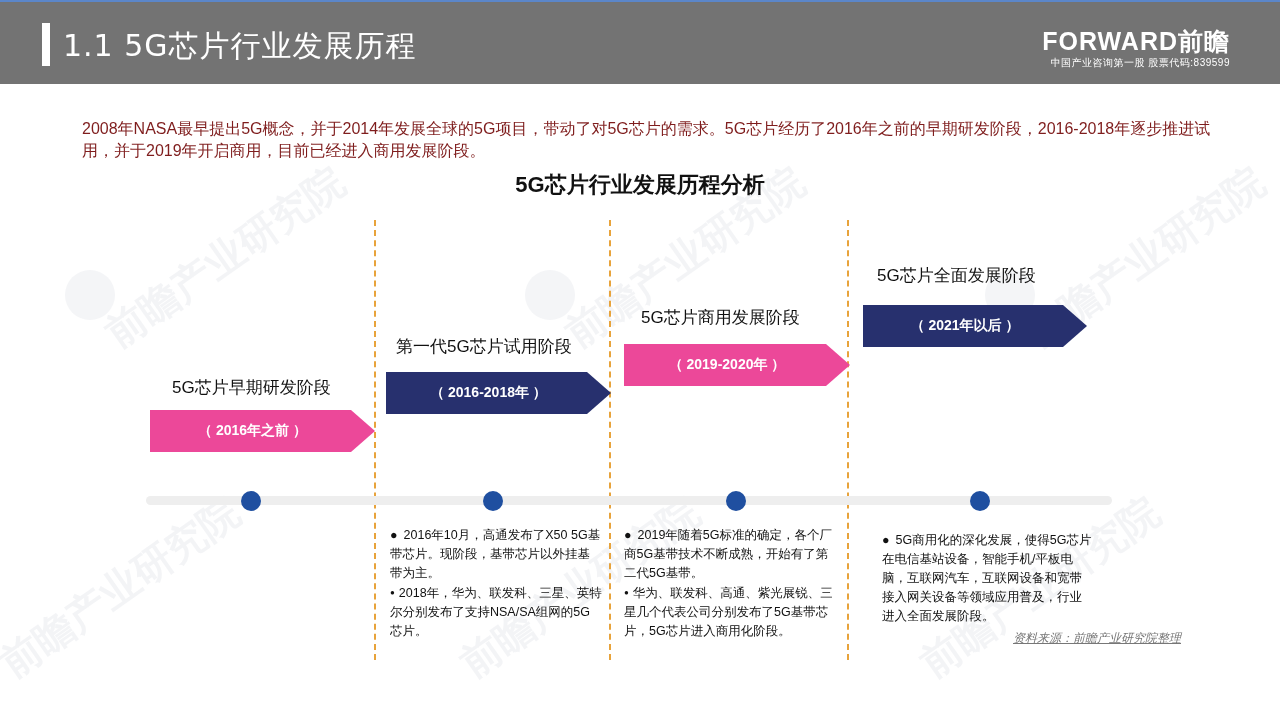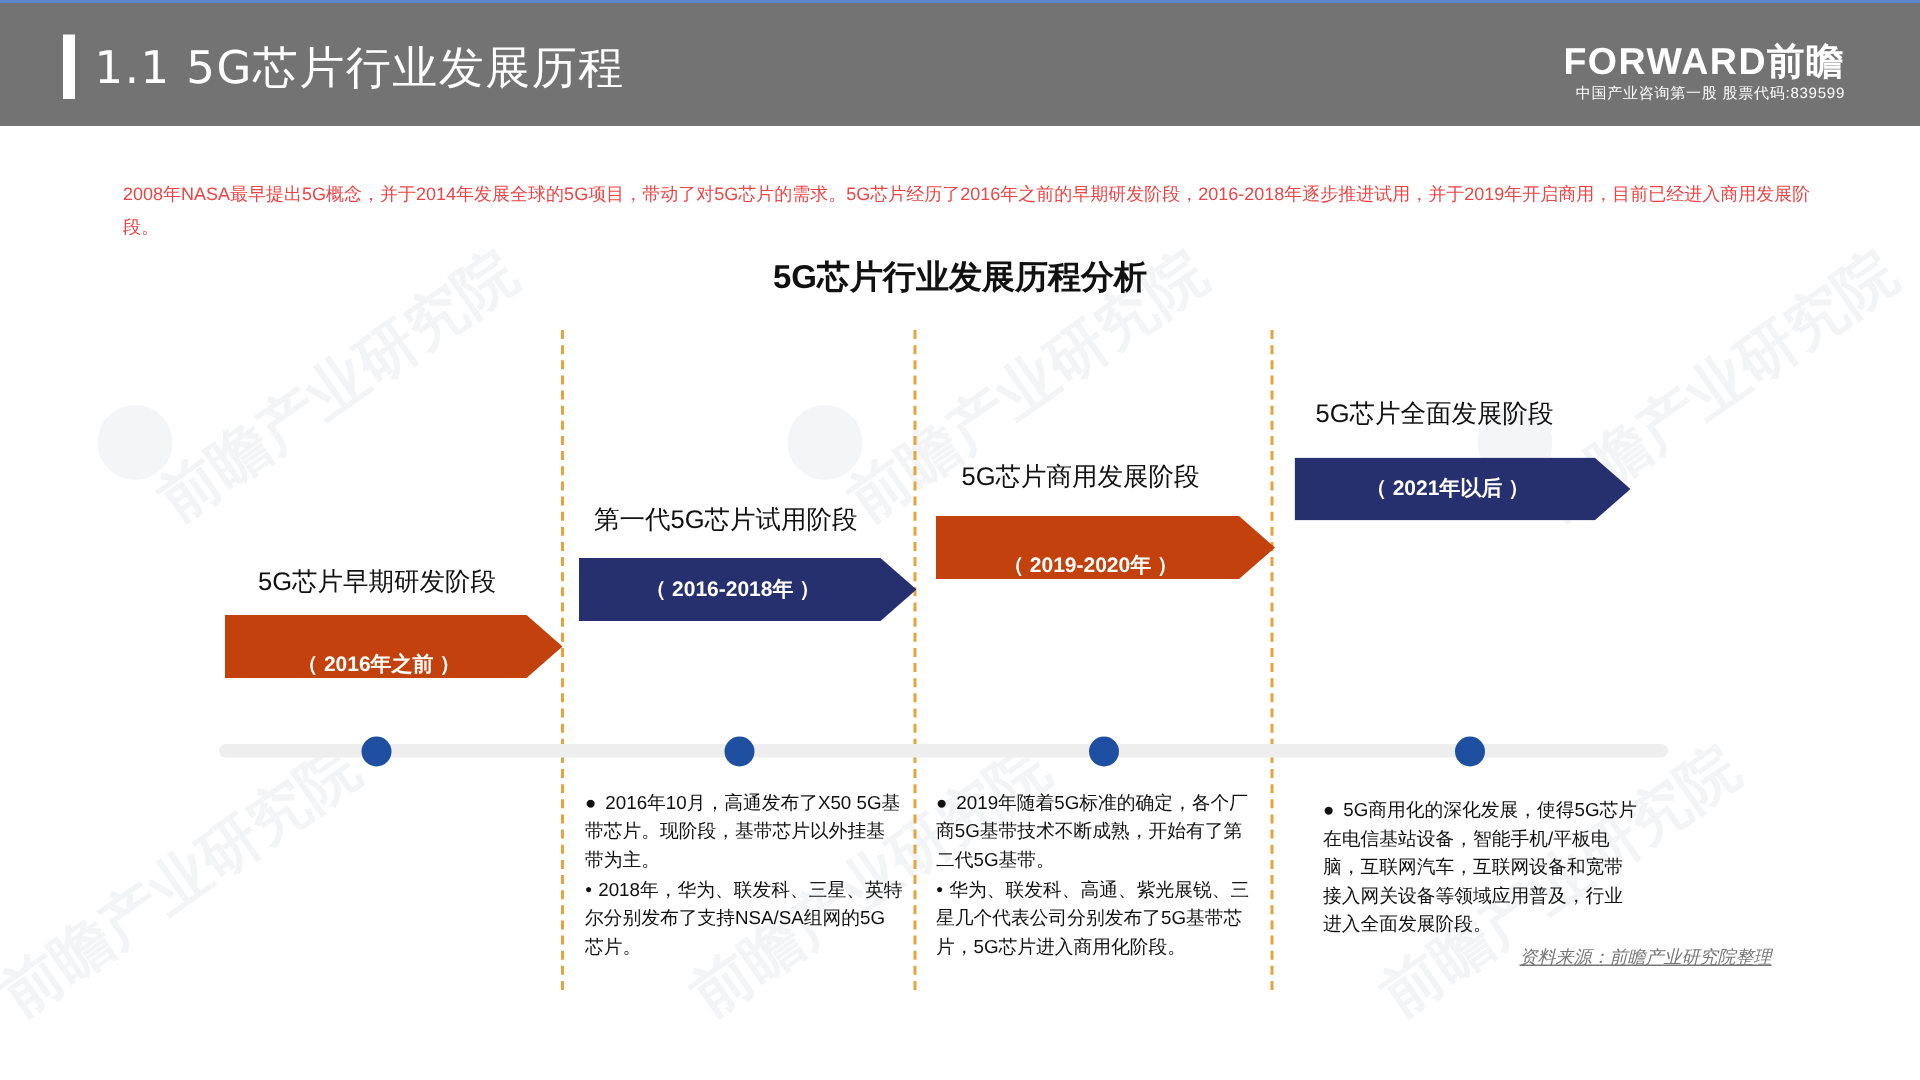--- a/index.html
+++ b/index.html
@@ -15,41 +15,41 @@
   }
   .header-title {
     position: absolute; left: 63px; top: 24px; font-size: 30px; color: #ffffff;
     letter-spacing: 1px; font-family: "DejaVu Sans", sans-serif; line-height: 40px;
   }
   .logo { position: absolute; right: 50px; top: 26px; text-align: right; color: #fff; }
   .logo-main { font-size: 25px; font-weight: bold; letter-spacing: 1px; line-height: 26px; font-family: "Liberation Sans", sans-serif; }
   .logo-sub { font-size: 10px; line-height: 14px; letter-spacing: 0.5px; margin-top: 2px; }
 
   .intro {
-    position: absolute; left: 82px; top: 118px; width: 1140px; font-size: 12px; line-height: 22px; color: #ef4444;
+    position: absolute; left: 82px; top: 118px; width: 1140px; font-size: 16px; line-height: 22px; color: #7f1d1d;
   }
   .chart-title {
     position: absolute; left: 0; width: 1280px; top: 170px; text-align: center;
     font-size: 22px; font-weight: bold; color: #111; line-height: 30px;
   }
 
   .divider {
     position: absolute; top: 220px; height: 440px; width: 0;
     border-left: 2px dashed #e8a33b;
   }
 
   .stage-name { position: absolute; font-size: 17px; color: #111; line-height: 22px; white-space: nowrap; }
 
   .arrow {
     position: absolute; height: 42px; color: #fff; font-weight: bold; font-size: 14px;
     display: flex; align-items: center; justify-content: center;
     clip-path: polygon(0 0, calc(100% - 24px) 0, 100% 50%, calc(100% - 24px) 100%, 0 100%);
     padding-right: 20px;
   }
-  .arrow.blue { background: #c2410c; align-items: flex-end; }
+  .arrow.blue { background: #ec4899; }
   .arrow.navy { background: #27306e; }
 
   .timeline-track {
     position: absolute; left: 146px; top: 496px; width: 966px; height: 9px;
     background: #eeeeee; border-radius: 5px;
   }
   .dot {
     position: absolute; width: 20px; height: 20px; border-radius: 50%; background: #1f4fa0; top: 491px;
   }
 

